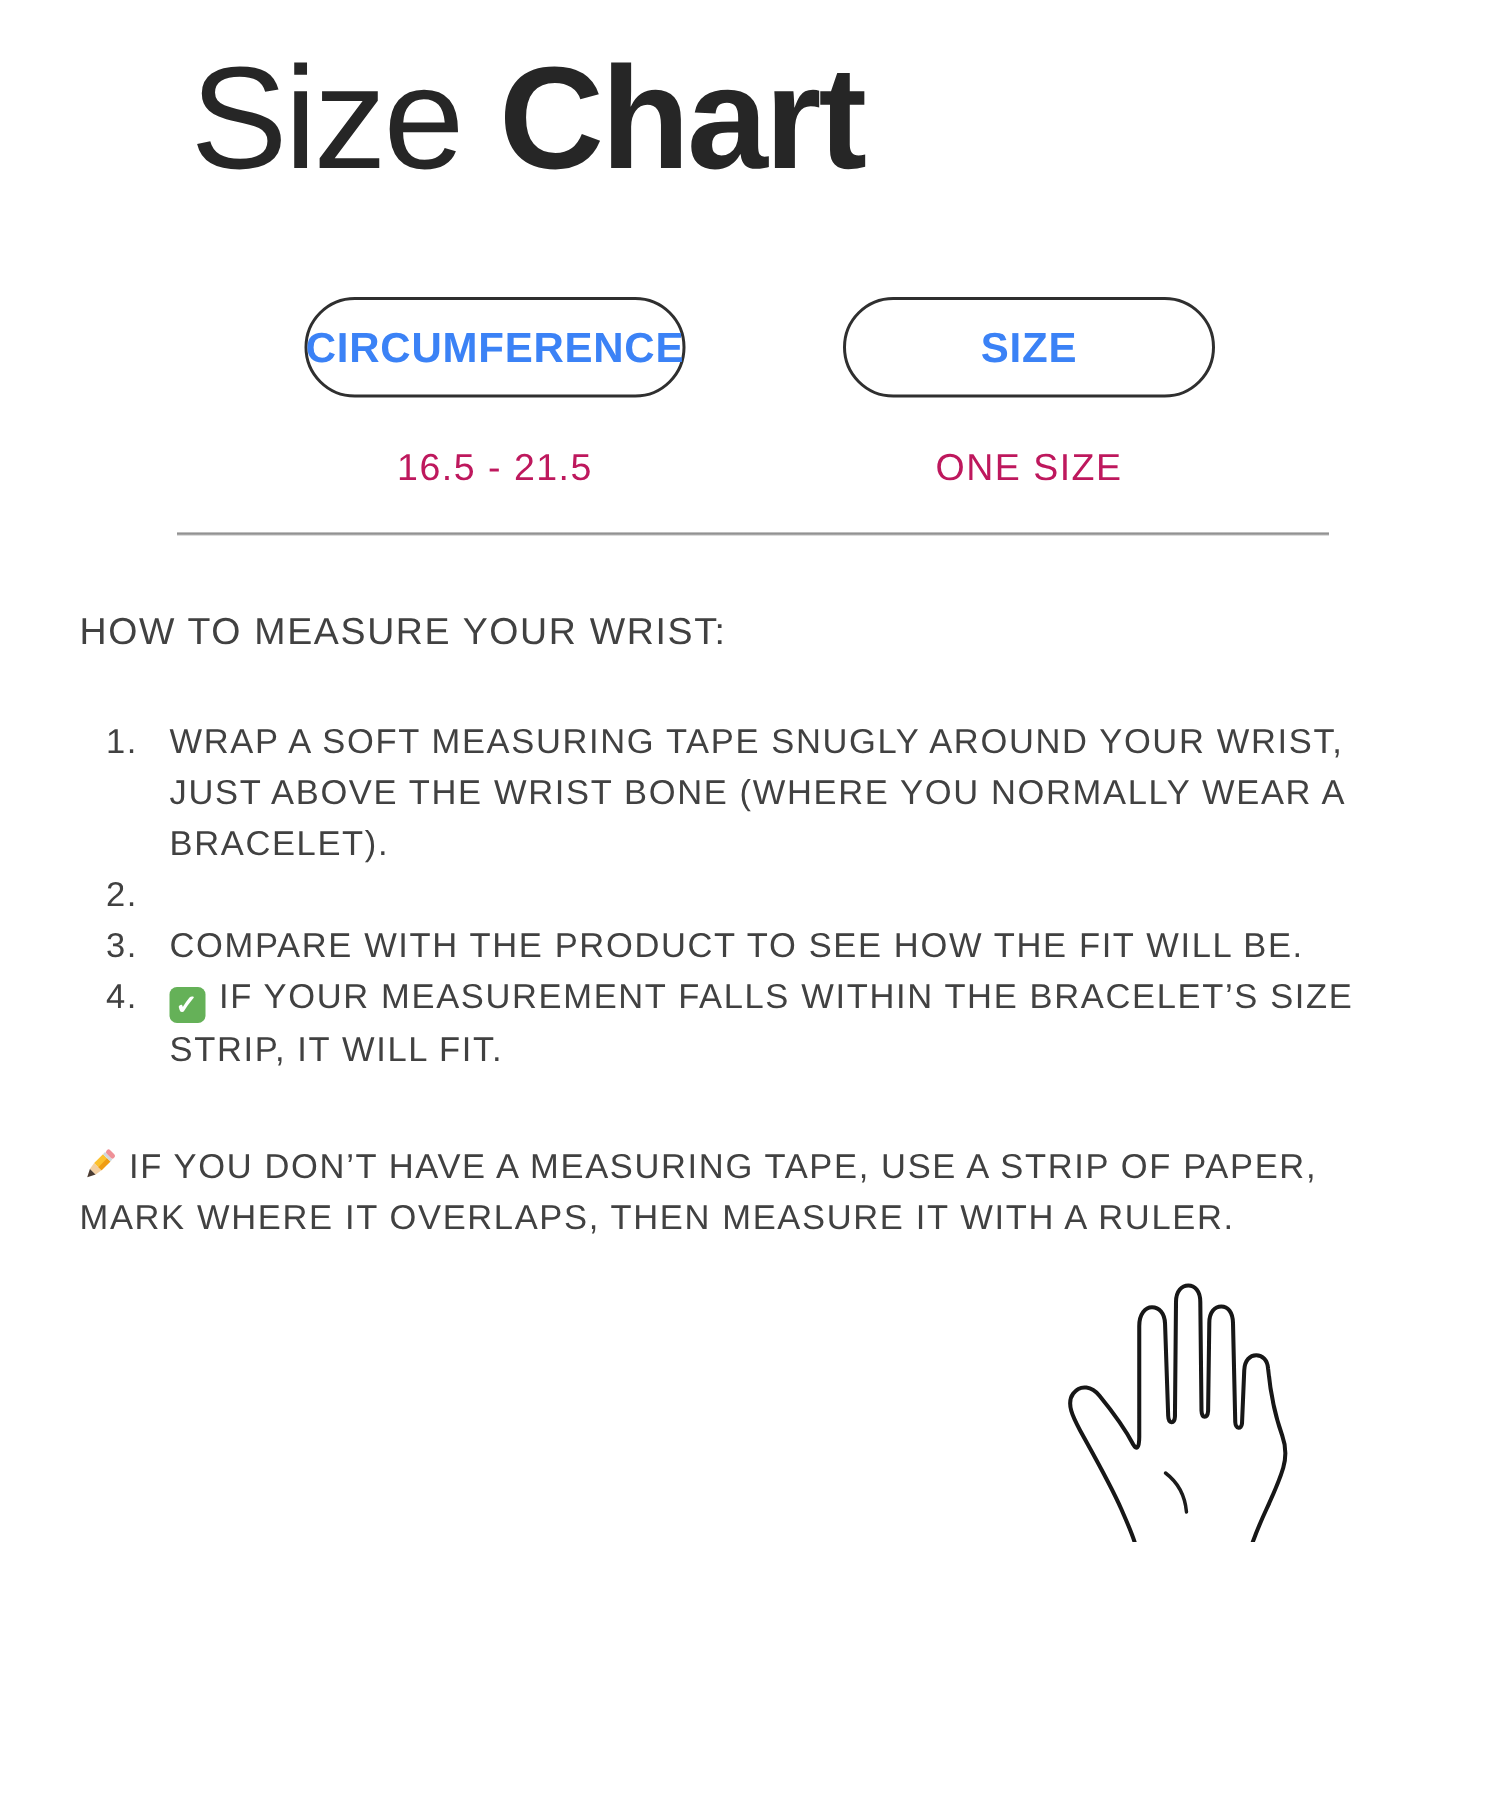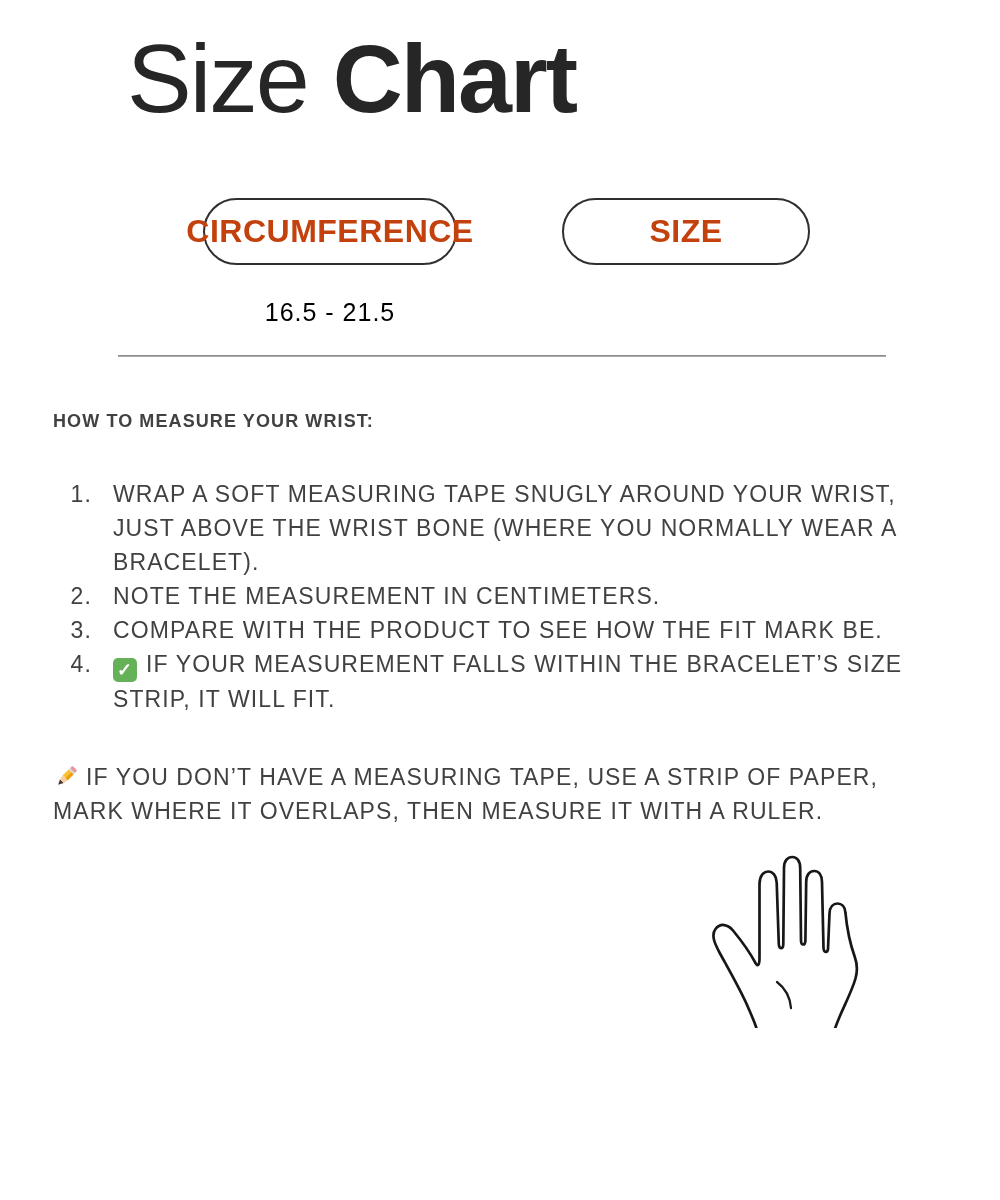--- a/index.html
+++ b/index.html
@@ -22,38 +22,38 @@
   
   .size-col { position:absolute; top:198px; text-align:center; }
   .size-col.col1 { left:203px; width:254px; }
   .size-col.col2 { left:562px; width:248px; }
   .pill {
     height:67px; border:2px solid #2f2f2f; border-radius:34px;
     display:flex; align-items:center; justify-content:center;
     background:#fff;
   }
   .pill-label {
-    font-weight:700; font-size:32px; color:#c2410c; letter-spacing:0.5px;
+    font-weight:700; font-size:28px; color:#3b82f6; letter-spacing:0.5px;
   }
   .size-value {
-    margin-top:33px; font-size:25px; color:#000000; letter-spacing:1px;
+    margin-top:33px; font-size:25px; color:#be185d; letter-spacing:1px;
   }
 
   
   .divider {
     position:absolute; left:118px; top:355px; width:768px; height:2px;
     background:linear-gradient(#7e7e7e,#b9b9b9); border:none;
   }
 
   
   .content {
     position:absolute; left:53px; top:404px; width:878px;
     color:#414141; font-size:23px; line-height:34px; letter-spacing:1.1px;
   }
-  .how-heading { font-weight:700; font-size:18px; }
+  .how-heading { font-weight:400; font-size:25px; }
   ol.steps { list-style:none; margin-top:39px; }
   ol.steps li { display:flex; align-items:flex-start; }
   ol.steps .num {
     flex:0 0 39px; text-align:right; white-space:pre;
   }
   ol.steps .li-text { margin-left:21px; max-width:835px; }
   .check-box {
     display:inline-flex; width:24px; height:24px; border-radius:5px;
     background:#65b158; color:#fff; font-size:18px; font-weight:700;
     align-items:center; justify-content:center;
@@ -78,39 +78,39 @@
     <div class="pill">
       <span class="pill-label">CIRCUMFERENCE</span>
     </div>
     <div class="size-value">16.5 - 21.5</div>
   </div>
 
   <div class="size-col col2">
     <div class="pill">
       <span class="pill-label">SIZE</span>
     </div>
+    <div class="size-value">ONE SIZE</div>
   </div>
 
   <hr class="divider">
 
   <div class="content">
     <div class="how-heading">HOW TO MEASURE YOUR WRIST:</div>
 
     <ol class="steps">
       <li>
         <span class="num">1.</span>
         <div class="li-text"><span>WRAP A SOFT MEASURING TAPE SNUGLY AROUND YOUR WRIST, JUST ABOVE THE WRIST BONE (WHERE YOU NORMALLY WEAR A BRACELET).</span></div>
       </li>
       <li>
         <span class="num">2.</span>
-        <div class="li-text"><span>NOTE THE MEASUREMENT IN CENTIMETERS.</span></div>
       </li>
       <li>
         <span class="num">3.</span>
-        <div class="li-text"><span>COMPARE WITH THE PRODUCT TO SEE HOW THE FIT MARK BE.</span></div>
+        <div class="li-text"><span>COMPARE WITH THE PRODUCT TO SEE HOW THE FIT WILL BE.</span></div>
       </li>
       <li>
         <span class="num">4.</span>
         <div class="li-text"><span class="check-box">✓</span><span>IF YOUR MEASUREMENT FALLS WITHIN THE BRACELET’S SIZE STRIP, IT WILL FIT.</span></div>
       </li>
     </ol>
 
     <p class="note"><span><svg class="pencil-icon-svg" width="27" height="27" viewBox="0 0 24 24">
           <g transform="rotate(-45 12 12)">
             <polygon points="1.5,12 6.2,9.6 6.2,14.4" fill="#4a3b32"></polygon>

